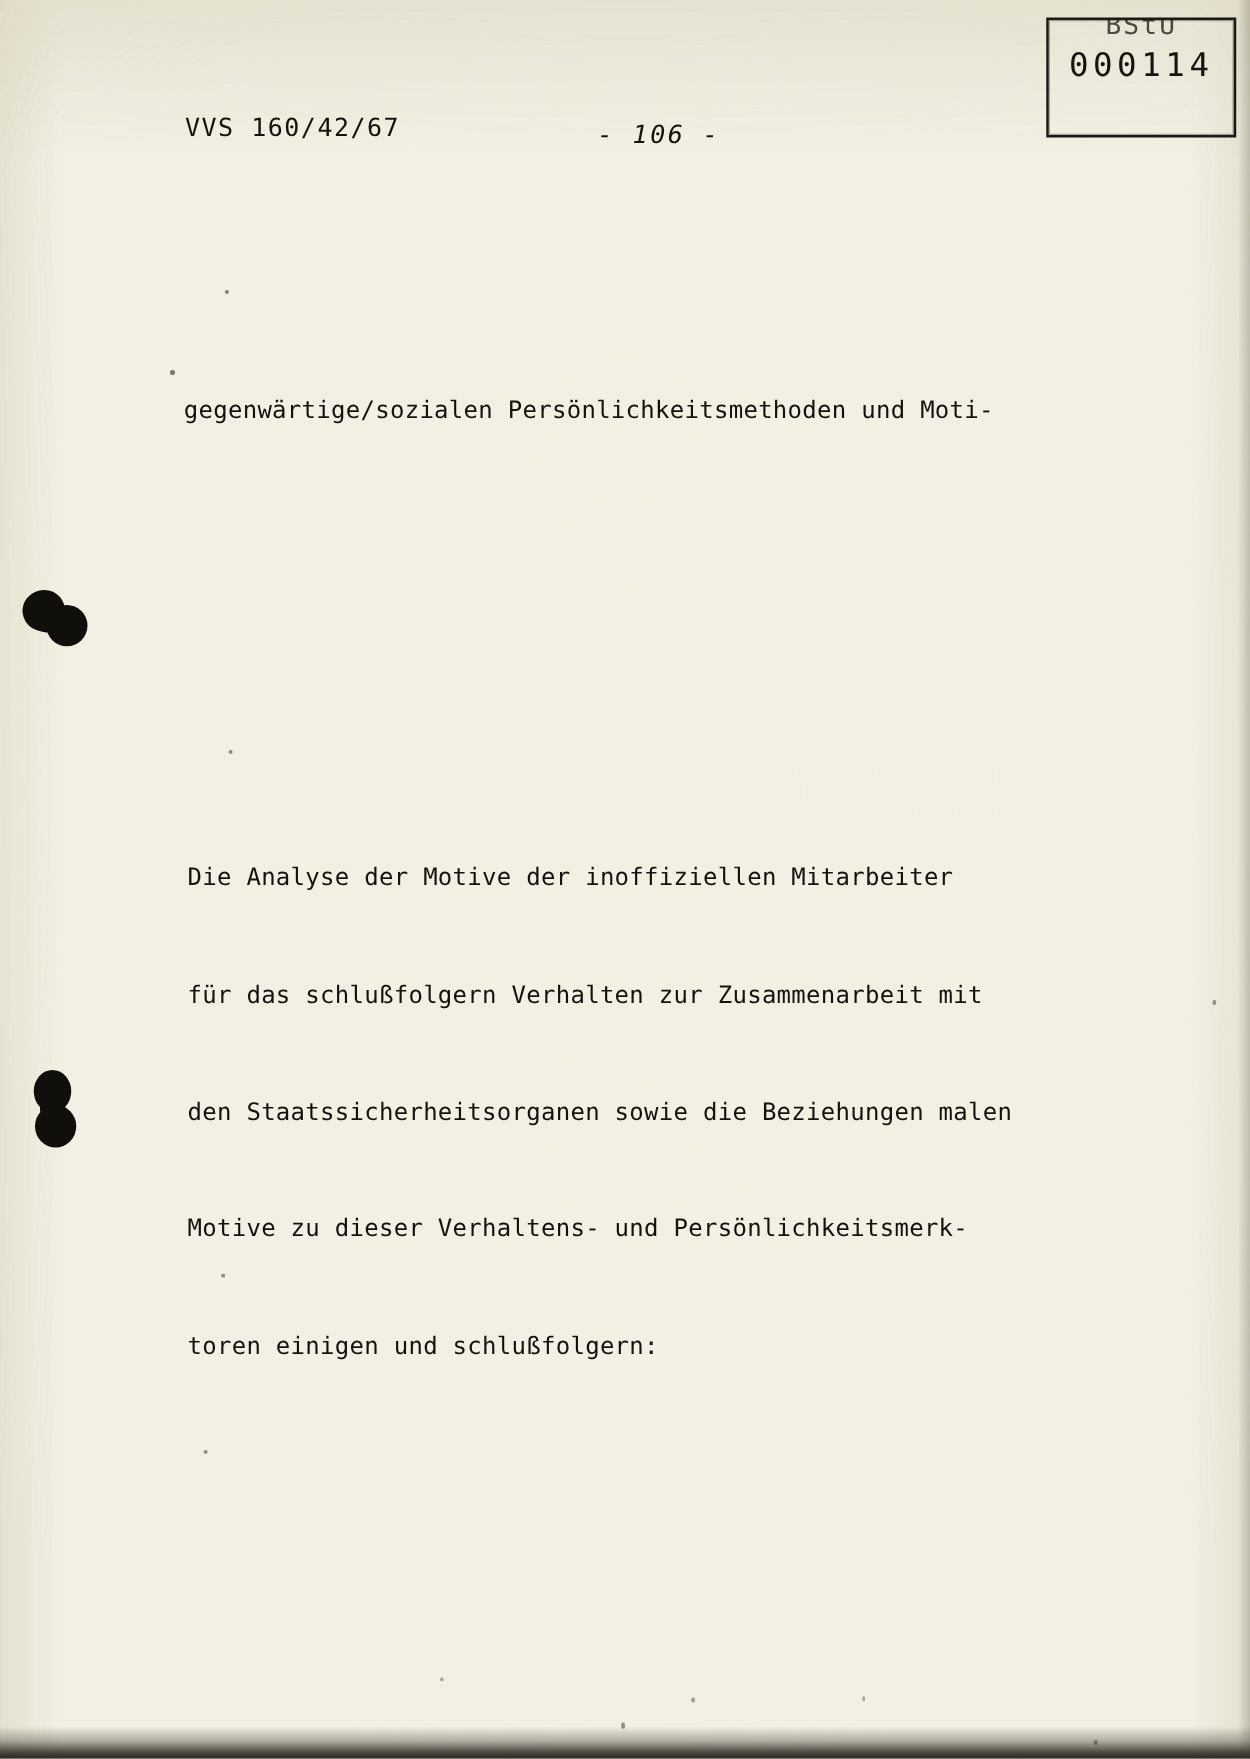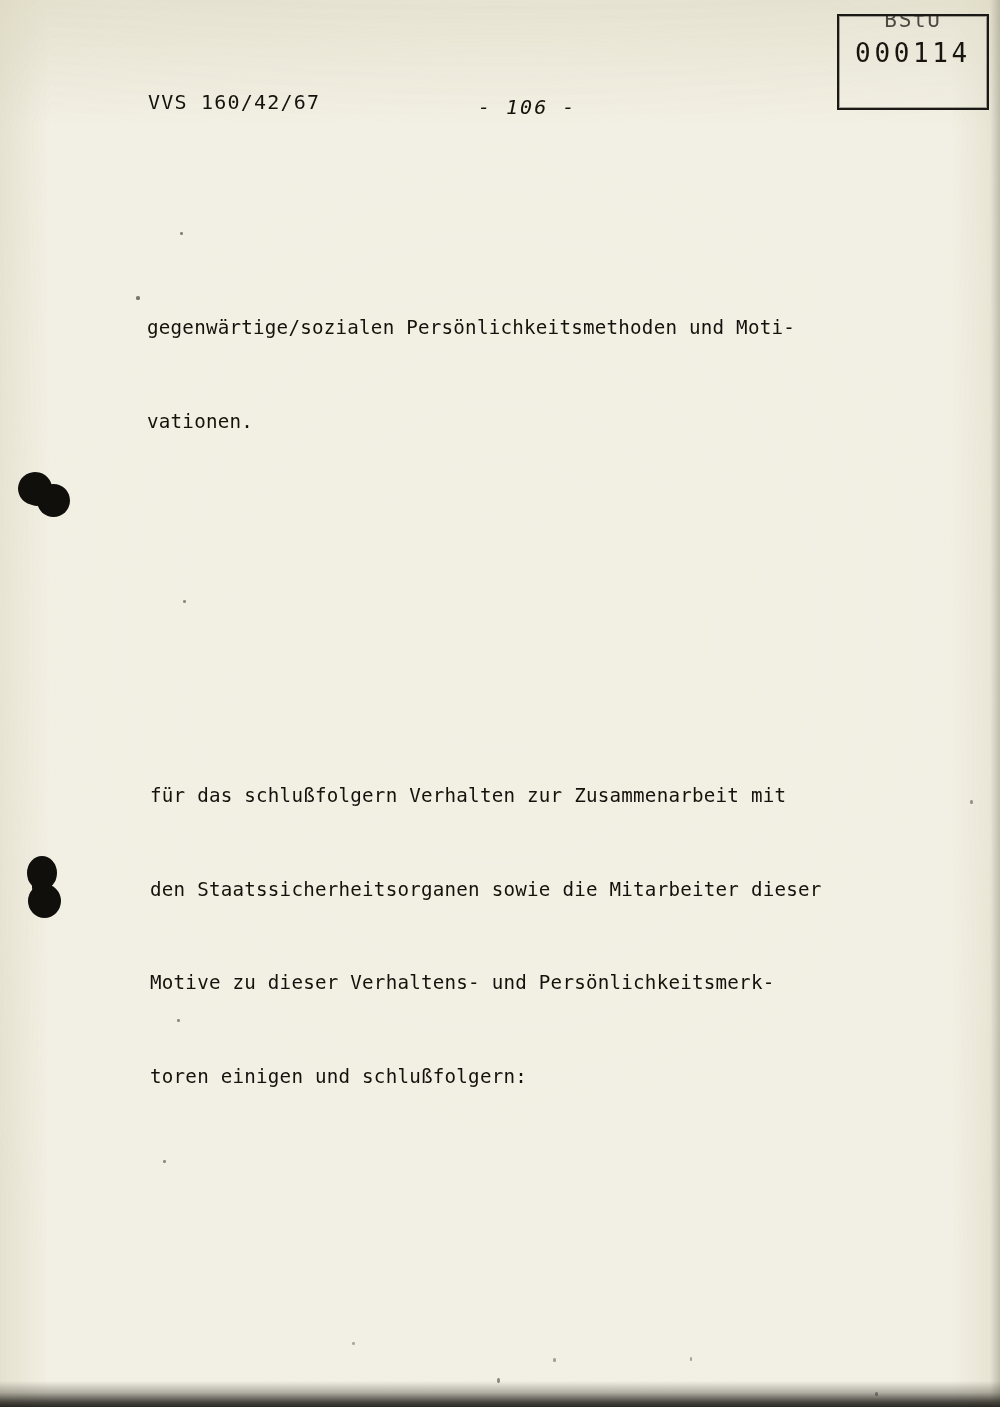--- a/index.html
+++ b/index.html
@@ -148,28 +148,28 @@
 
   <div class="archive-stamp">
     <div class="stamp-agency">BStU</div>
     <div class="stamp-number">000114</div>
   </div>
 
   <div class="body-text">
 
     <div class="para">
       <span class="ln">gegenwärtige/sozialen Persönlichkeitsmethoden und Moti-</span>
-      <span class="ln">vationen.</span>
     </div>
 
     <div class="gap"></div>
 
     <div class="para" style="padding-left:3px;">
+      <span class="ln">Die Analyse der Motive der inoffiziellen Mitarbeiter</span>
       <span class="ln">für das schlußfolgern Verhalten zur Zusammenarbeit mit</span>
-      <span class="ln">den Staatssicherheitsorganen sowie die Mitarbeiter dieser</span>
+      <span class="ln">den Staatssicherheitsorganen sowie die Beziehungen malen</span>
       <span class="ln">Motive zu dieser Verhaltens- und Persönlichkeitsmerk-</span>
       <span class="ln">toren einigen und schlußfolgern:</span>
     </div>
 
     
 
     
 
   </div>
 

